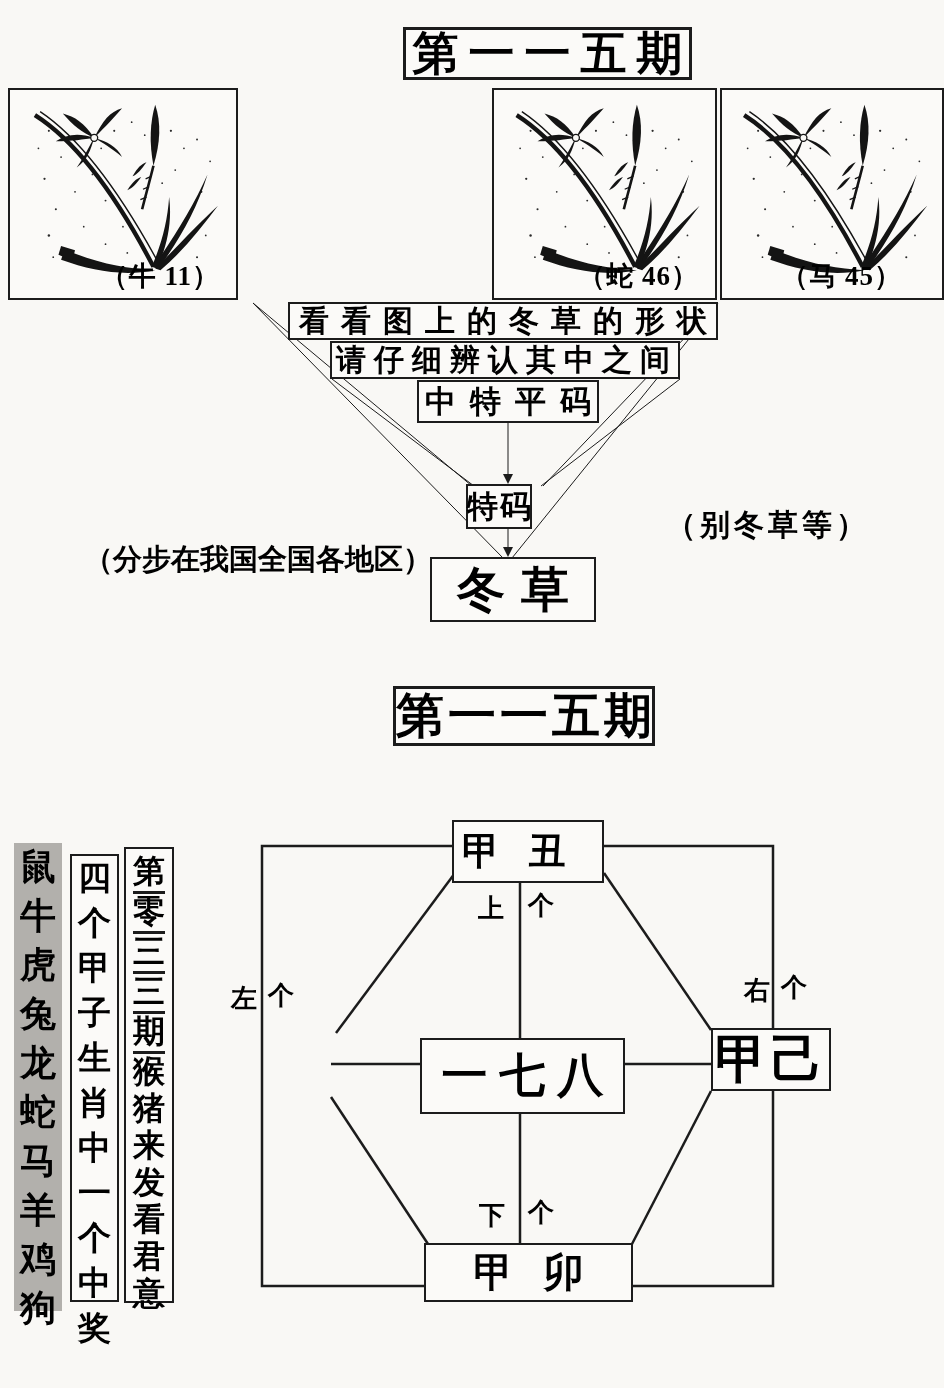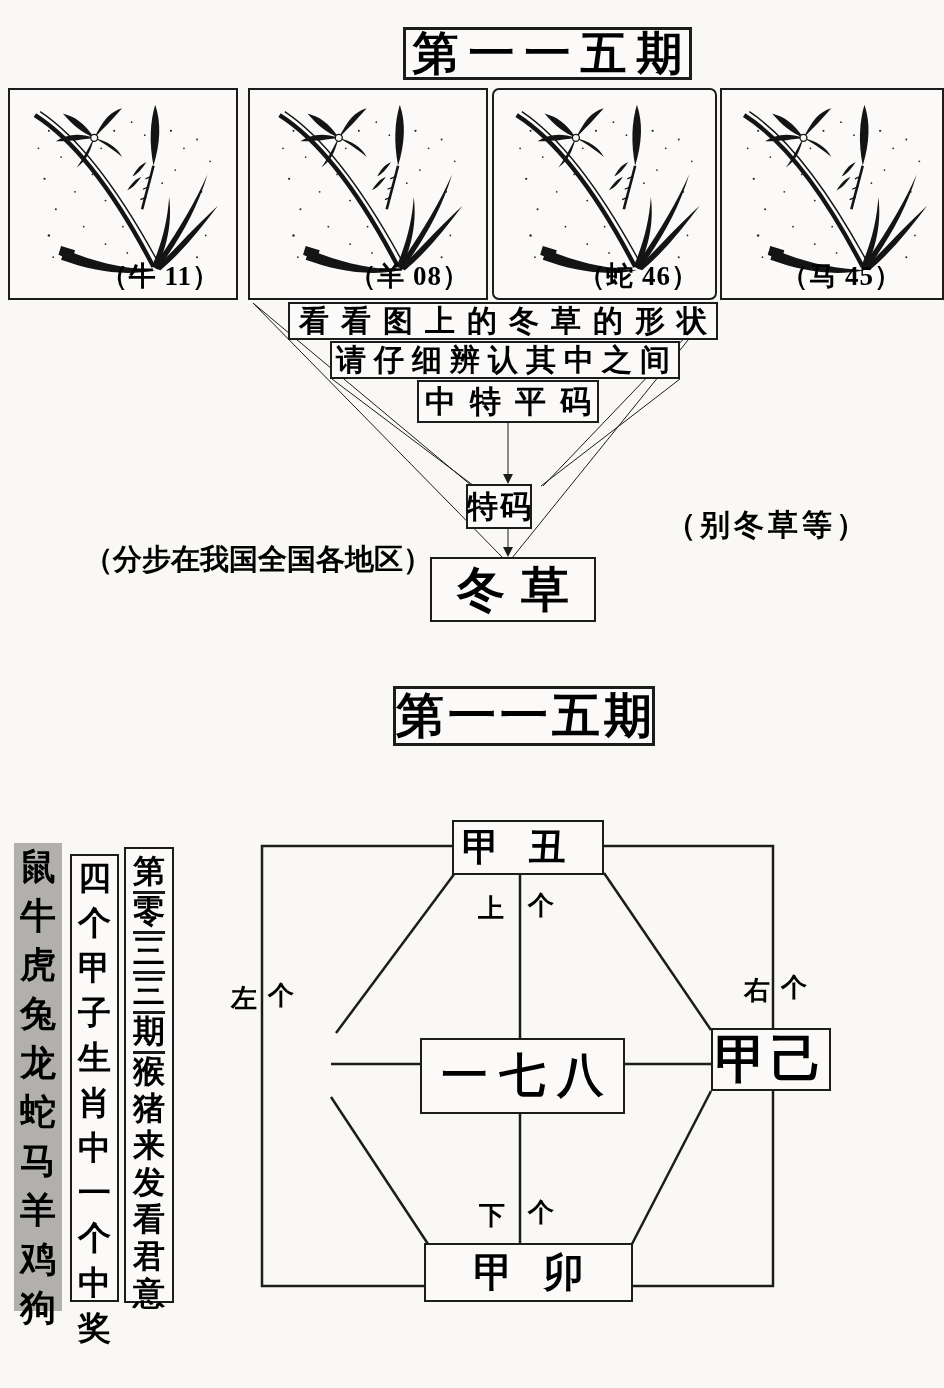--- a/index.html
+++ b/index.html
@@ -137,27 +137,21 @@
   </svg>
 
   <div class="inkbox titlebox" style="left:403px;top:27px;width:289px;height:53px;letter-spacing:10px;padding-left:10px;">第一一五期</div>
 
   <div class="panel" style="left:8px;top:88px;width:230px;height:212px;">
     <svg class="orchid" viewBox="0 0 230 210">
         <use href="#orchid"></use>
       </svg>
     <div class="plabel">（牛 11）</div>
   </div>
-  <div class="panel" style="left:248px;top:88px;width:240px;height:212px;">
-    <svg class="orchid" viewBox="0 0 230 210">
-        <use href="#orchid"></use>
-      </svg>
-    <div class="plabel">（羊 08）</div>
-  </div>
-  <div class="panel" style="left:492px;top:88px;width:225px;height:212px;border-radius:7px;">
+  <div class="panel" style="left:492px;top:88px;width:225px;height:212px;">
     <svg class="orchid" viewBox="0 0 230 210">
         <use href="#orchid"></use>
       </svg>
     <div class="plabel">（蛇 46）</div>
   </div>
   <div class="panel" style="left:720px;top:88px;width:224px;height:212px;">
     <svg class="orchid" viewBox="0 0 230 210">
         <use href="#orchid"></use>
       </svg>
     <div class="plabel" style="right:40px;">（马 45）</div>
@@ -167,21 +161,21 @@
   <div class="inkbox" style="left:330px;top:341px;width:350px;height:38px;font-size:30px;letter-spacing:8px;padding-left:4px;">请仔细辨认其中之间</div>
   <div class="inkbox" style="left:417px;top:380px;width:182px;height:43px;font-size:31px;letter-spacing:14px;padding-left:14px;">中特平码</div>
   <div class="inkbox" style="left:466px;top:484px;width:66px;height:45px;font-size:31px;letter-spacing:2px;padding-left:2px;">特码</div>
   <div class="inkbox" style="left:430px;top:557px;width:166px;height:65px;font-size:48px;letter-spacing:16px;padding-left:16px;border-width:2.5px;">冬草</div>
 
   <div class="note" style="left:84px;top:540px;font-size:29px;text-align:right;">（分步在我国全国各地区）</div>
   <div class="note" style="left:666px;top:505px;letter-spacing:4px;">（别冬草等）</div>
 
   <div class="inkbox titlebox" style="left:393px;top:686px;width:262px;height:60px;letter-spacing:4px;padding-left:4px;font-size:48px;">第一一五期</div>
 
-  <div class="inkbox" style="left:452px;top:820px;width:152px;height:55px;font-size:38px;letter-spacing:28px;">甲丑</div>
+  <div class="inkbox" style="left:452px;top:820px;width:152px;height:63px;font-size:38px;letter-spacing:28px;">甲丑</div>
   <div class="inkbox" style="left:420px;top:1038px;width:205px;height:76px;font-size:46px;letter-spacing:12px;padding-left:12px;">一七八</div>
   <div class="inkbox" style="left:711px;top:1028px;width:120px;height:63px;font-size:52px;letter-spacing:4px;">甲己</div>
   <div class="inkbox" style="left:424px;top:1243px;width:209px;height:59px;font-size:40px;letter-spacing:30px;padding-left:30px;">甲卯</div>
 
   <span class="dirchar" style="left:478px;top:896px;">上</span>
   <span class="dirchar" style="left:528px;top:893px;">个</span>
   <span class="dirchar" style="left:231px;top:986px;">左</span>
   <span class="dirchar" style="left:268px;top:983px;">个</span>
   <span class="dirchar" style="left:744px;top:978px;">右</span>
   <span class="dirchar" style="left:781px;top:975px;">个</span>

